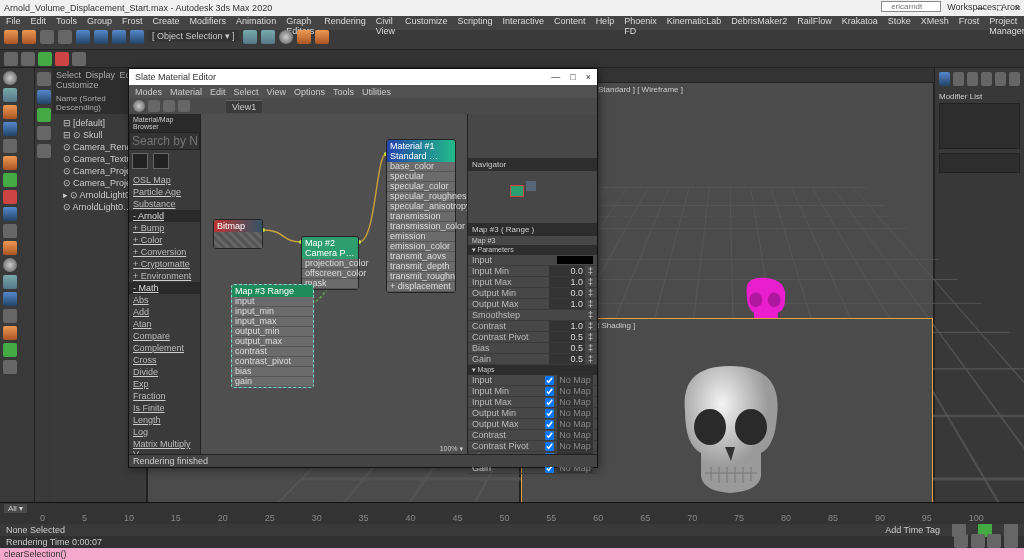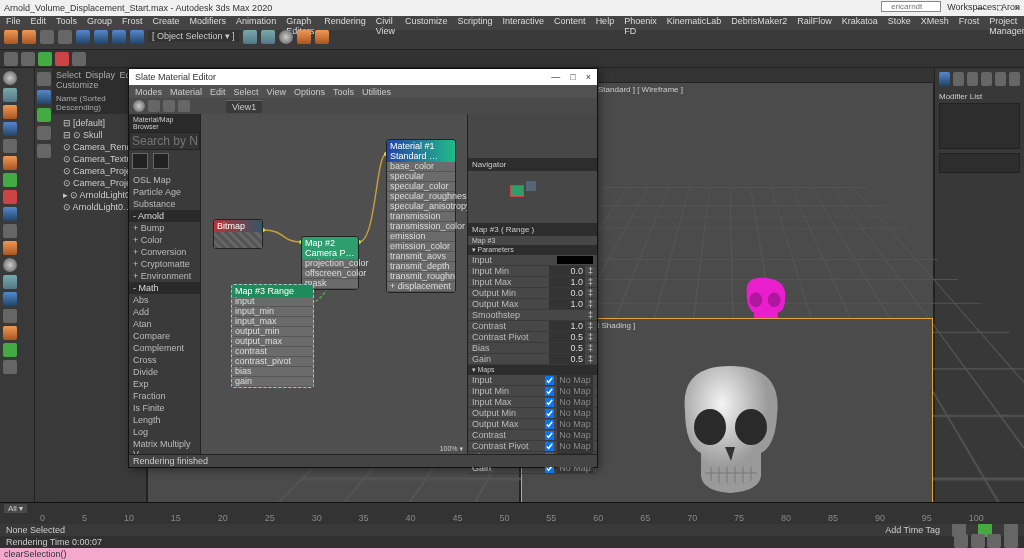--- a/index.html
+++ b/index.html
@@ -49,21 +49,21 @@
   .pinkcmd { height:12px; background:#f4a9cc; color:#333; padding:0 4px; font-size:8px; display:flex; align-items:center;}
   
   .slate { position:absolute; left:128px; top:68px; width:470px; height:400px; background:#5a5a5a; border:1px solid #111; box-shadow:2px 2px 8px rgba(0,0,0,0.4); display:flex; flex-direction:column;}
   .slate .stitle { background:#fff; height:16px; display:flex; align-items:center; padding:0 6px; color:#333; font-size:9px;}
   .slate .stitle .winbtns { margin-left:auto; display:flex; gap:10px;}
   .slate .smenu { background:#515151; height:13px; display:flex; gap:8px; padding:0 6px; align-items:center; font-size:8px;}
   .slate .stool { background:#4a4a4a; height:16px; display:flex; gap:3px; align-items:center; padding:0 4px;}
   .slate .stool .ico { width:12px; height:12px;}
   .slate .sbody { flex:1; display:flex; min-height:0;}
   .browser { width:72px; background:#3a3a3a; border-right:1px solid #222; overflow:hidden;}
-  .browser .list { font-size:7px;}
+  .browser .list { font-size:7px;text-decoration:underline;}
   .browser .list div { padding:1px 4px; color:#bbb;}
   .browser .list .hdr { background:#2a2a2a; color:#ddd;}
   .browser .swatch { width:16px; height:16px; background:#222; border:1px solid #666; margin:1px; display:inline-block;}
   .canvas { flex:1; background:#4f4f4f; position:relative; overflow:hidden;}
   .node { position:absolute; border-radius:3px; background:#6b6b6b; border:1px solid #222; font-size:6px;}
   .node .nh { padding:1px 3px; color:#fff; border-radius:3px 3px 0 0;}
   .node .nr { padding:0 3px; color:#ddd; border-bottom:1px solid #555; line-height:9px;}
   .node.n1 { left:12px; top:105px; width:50px;}
   .node.n1 .nh { background:linear-gradient(90deg,#b33,#356);}
   .node.n2 { left:100px; top:122px; width:58px;}

